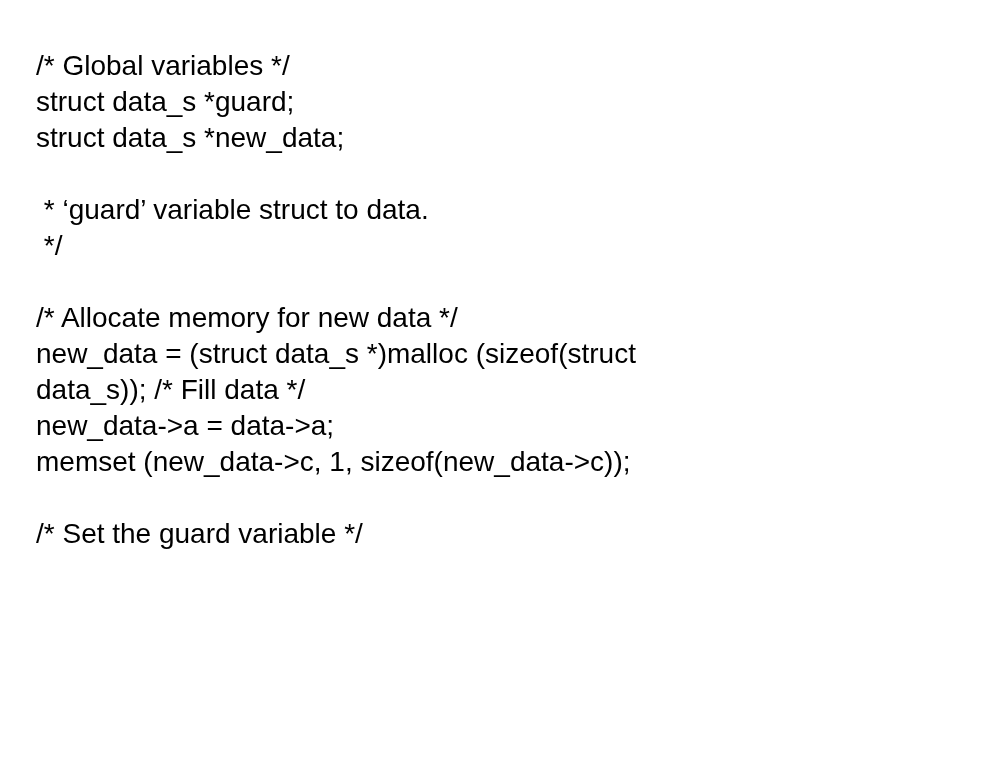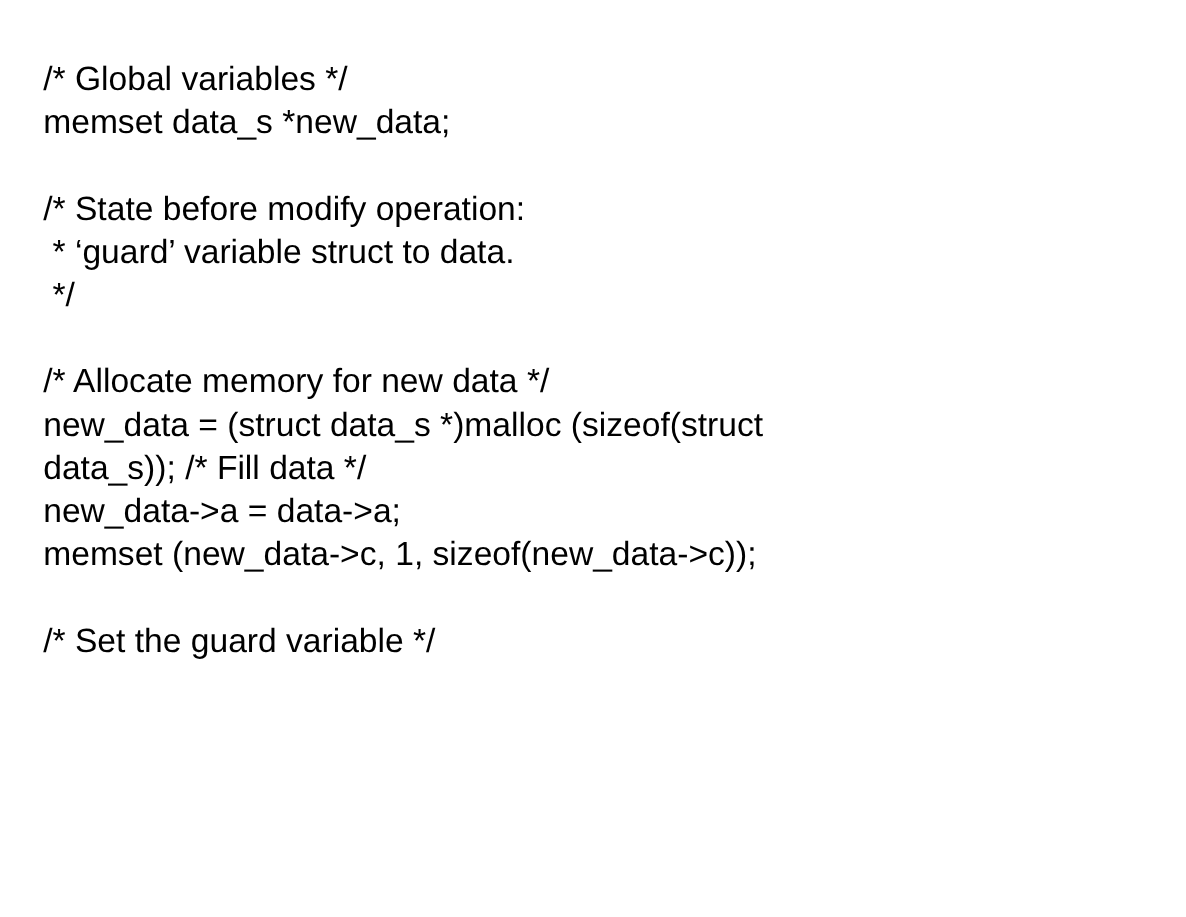--- a/index.html
+++ b/index.html
@@ -39,23 +39,23 @@
 
   .code-line.blank {
     color: transparent;
   }
 </style>
 </head>
 <body>
 
 <div id="code-listing">
     <span class="code-line">/* Global variables */</span>
-    <span class="code-line">memset data_s *new_data;</span>
+    <span class="code-line">struct data_s *guard;</span>
+    <span class="code-line">struct data_s *new_data;</span>
     <span class="code-line blank"></span>
-    <span class="code-line">/* State before modify operation:</span>
     <span class="code-line"> * ‘guard’ variable struct to data.</span>
     <span class="code-line"> */</span>
     <span class="code-line blank"></span>
     <span class="code-line">/* Allocate memory for new data */</span>
     <span class="code-line">new_data = (struct data_s *)malloc (sizeof(struct</span>
     <span class="code-line">data_s)); /* Fill data */</span>
     <span class="code-line">new_data-&gt;a = data-&gt;a;</span>
     <span class="code-line">memset (new_data-&gt;c, 1, sizeof(new_data-&gt;c));</span>
     <span class="code-line blank"></span>
     <span class="code-line">/* Set the guard variable */</span>

